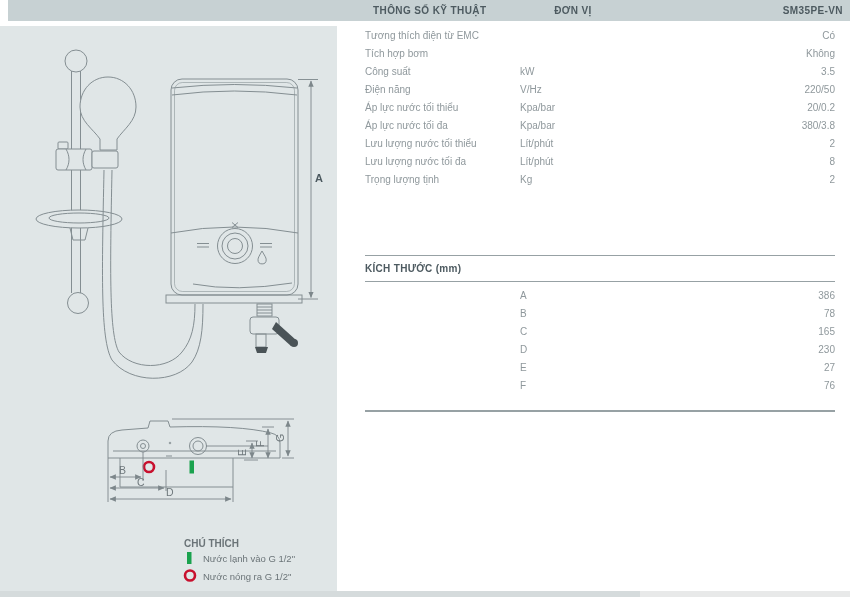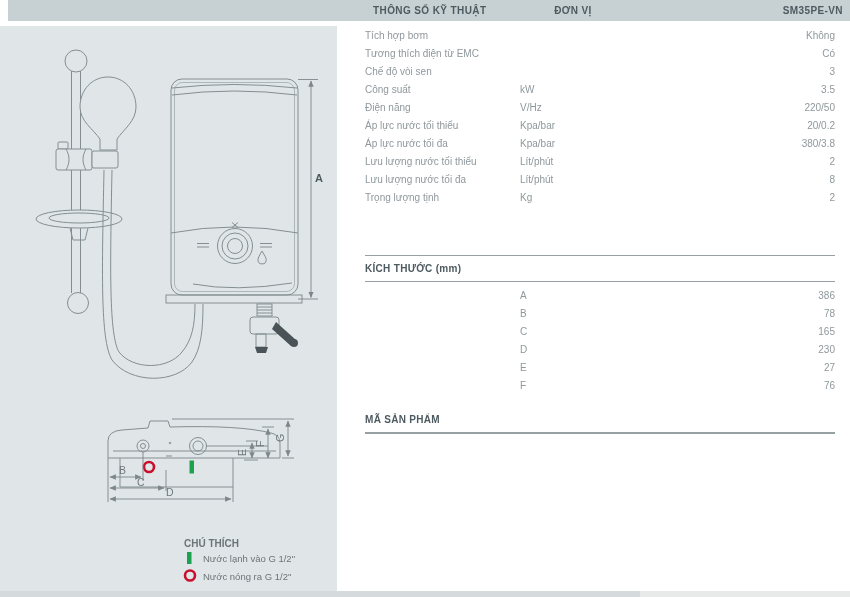--- a/index.html
+++ b/index.html
@@ -167,35 +167,30 @@
       <text class="legtxt legtitle" x="184" y="547">CHÚ THÍCH</text>
       <rect x="187" y="552" width="4.5" height="12" fill="#1aa24e"></rect>
       <text class="legtxt" x="203" y="561.5">Nước lạnh vào G 1/2"</text>
       <circle cx="190" cy="575.5" r="5" fill="none" stroke-width="2.6" stroke="#c8102e"></circle>
       <text class="legtxt" x="203" y="579.5">Nước nóng ra G 1/2"</text>
     </g>
   </svg>
 
   <div class="spec-rows">
     <div class="row">
+        <span class="c-l">Tương thích điện từ EMC</span>
+        <span class="c-u"></span>
+        <span class="c-v">Có</span>
+      </div>
+    <div class="row">
         <span class="c-l">Tích hợp bơm</span>
         <span class="c-u"></span>
         <span class="c-v">Không</span>
       </div>
     <div class="row">
-        <span class="c-l">Tương thích điện từ EMC</span>
-        <span class="c-u"></span>
-        <span class="c-v">Có</span>
-      </div>
-    <div class="row">
-        <span class="c-l">Chế độ vòi sen</span>
-        <span class="c-u"></span>
-        <span class="c-v">3</span>
-      </div>
-    <div class="row">
         <span class="c-l">Công suất</span>
         <span class="c-u">kW</span>
         <span class="c-v">3.5</span>
       </div>
     <div class="row">
         <span class="c-l">Điện năng</span>
         <span class="c-u">V/Hz</span>
         <span class="c-v">220/50</span>
       </div>
     <div class="row">
@@ -251,20 +246,19 @@
           <span class="c-v">27</span>
         </div>
       <div class="row">
           <span class="c-u">F</span>
           <span class="c-v">76</span>
         </div>
     </div>
   </div>
 
   <div class="sec sec-code">
-    <div class="sec-title">MÃ SẢN PHẨM</div>
     <div class="rule"></div>
     <div class="rule"></div>
   </div>
 
   <div class="strip-l"></div>
   <div class="strip-r"></div>
 </div>
 
 </body></html>

